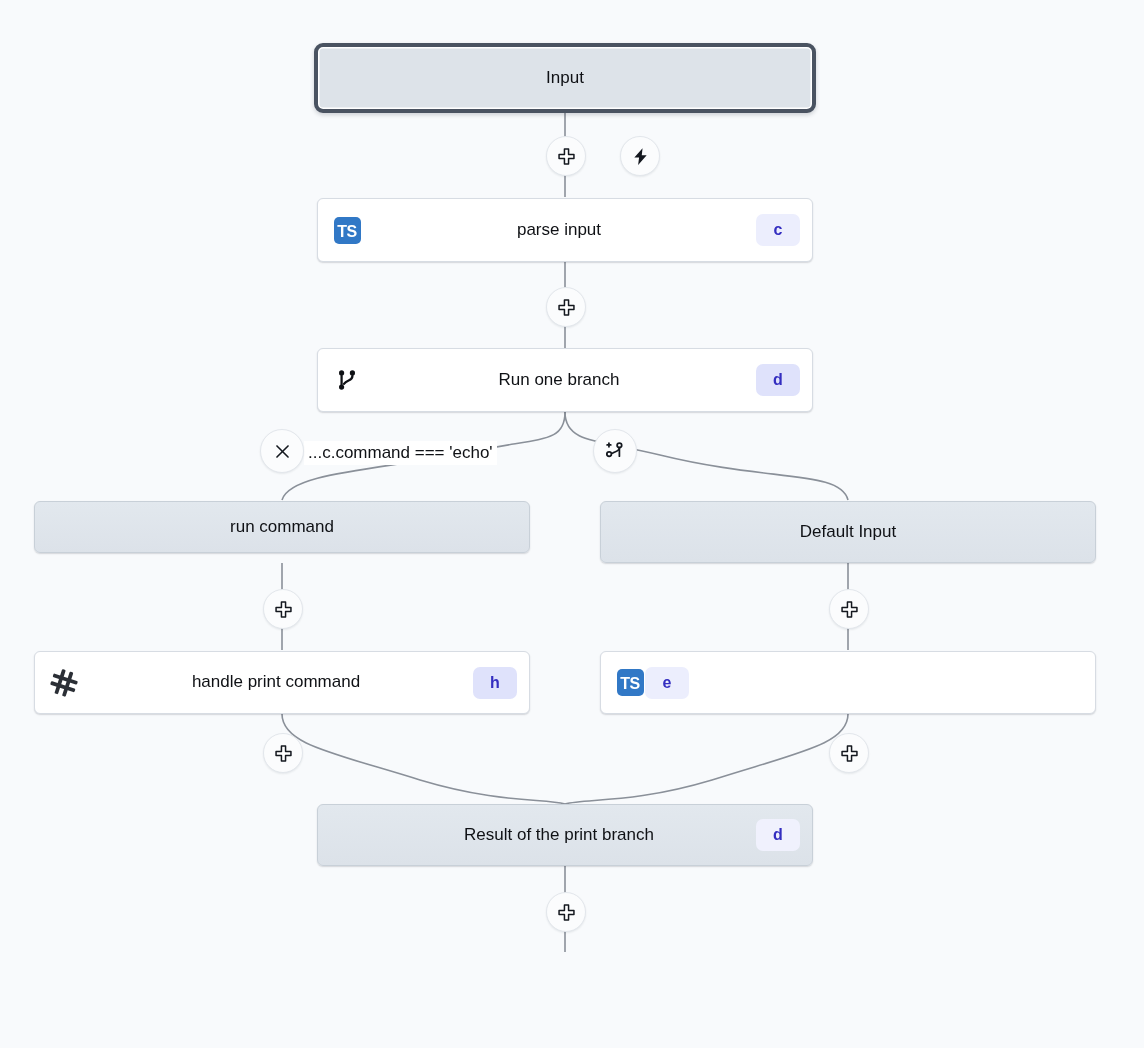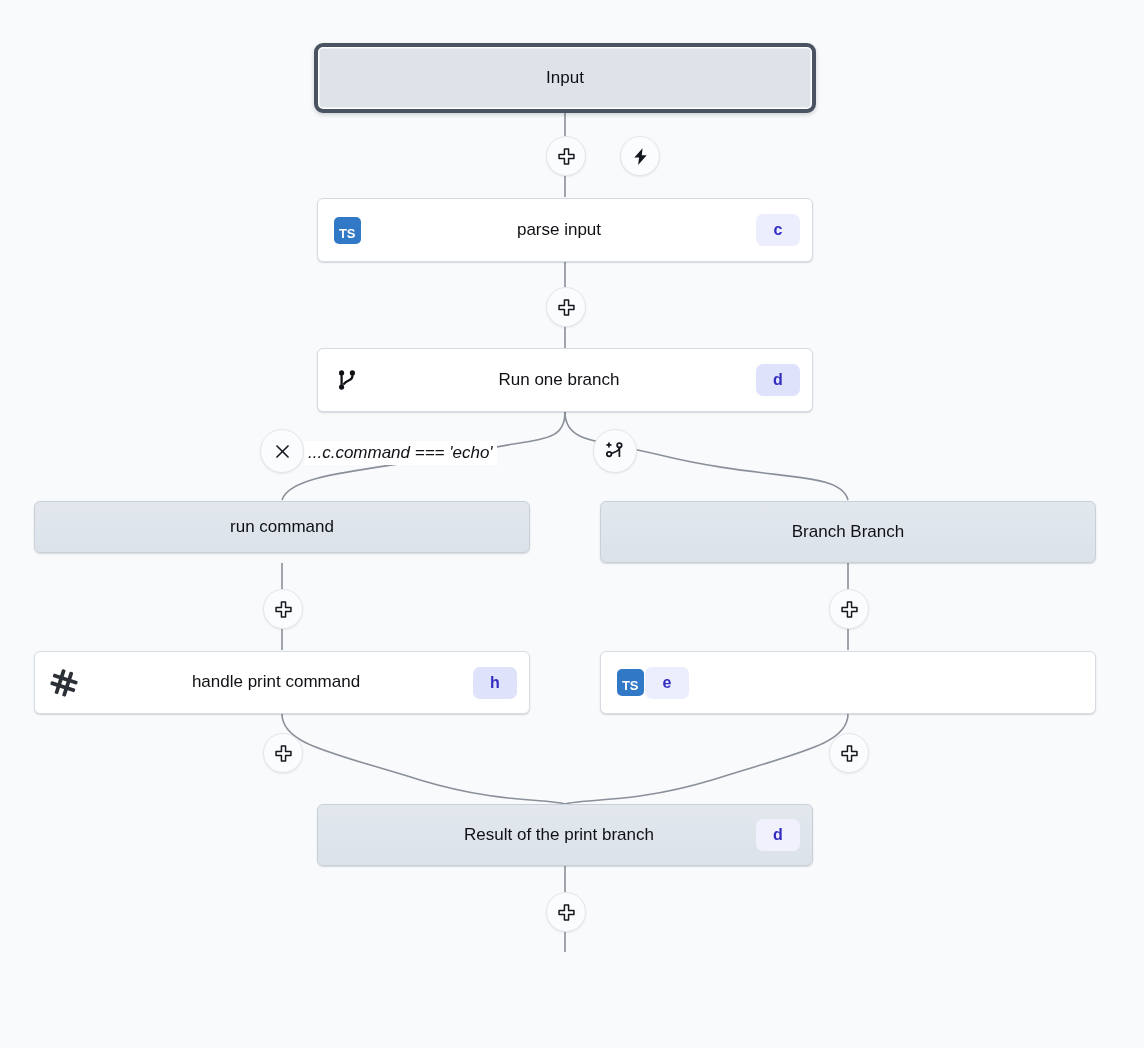--- a/index.html
+++ b/index.html
@@ -75,21 +75,21 @@
     display: flex;
     align-items: center;
     justify-content: center;
   }
   .ts-icon {
     width: 27px;
     height: 27px;
     border-radius: 5px;
     background: #3178c6;
     color: #ffffff;
-    font-size: 13px;
+    font-size: 16px;
     font-weight: bold;
     letter-spacing: -0.4px;
     display: flex;
     align-items: flex-end;
     justify-content: center;
     padding-bottom: 3px;
     box-sizing: border-box;
     font-family: "Liberation Sans", sans-serif;
   }
 
@@ -198,21 +198,21 @@
     </span>
     <span class="label">Run one branch</span>
     <span class="badge strong">d</span>
   </div>
 
   <div class="node grey soft" style="left:34px; top:501px; width:496px; height:52px;">
     <span class="label">run command</span>
   </div>
 
   <div class="node grey soft" style="left:600px; top:501px; width:496px; height:62px;">
-    <span class="label">Branch Branch</span>
+    <span class="label">Default Input</span>
   </div>
 
   <div class="node" style="left:34px; top:651px; width:496px; height:63px;">
     <span class="node-icon">
       <svg width="32" height="32" viewBox="0 0 24 24">
         <g transform="rotate(18 12 12)" fill="#2b2f36">
           <rect x="7.2" y="1.8" width="3.0" height="20.4" rx="0.9"></rect>
           <rect x="13.6" y="1.8" width="3.0" height="20.4" rx="0.9"></rect>
           <rect x="1.8" y="7.2" width="20.4" height="3.0" rx="0.9"></rect>
           <rect x="1.8" y="13.6" width="20.4" height="3.0" rx="0.9"></rect>
@@ -262,21 +262,21 @@
   </div>
 
   <div class="handle" style="left:281px; top:450px; width:42px; height:42px; margin-left:-21px; margin-top:-21px;" title="Remove branch">
     <span>
       <svg width="19" height="19" viewBox="0 0 24 24" fill="none" stroke="#14181f" stroke-width="2" stroke-linecap="round">
         <path d="M5 5 L19 19 M19 5 L5 19"></path>
       </svg>
     </span>
   </div>
 
-  <div class="cond-label" style="left:304px; top:441px;font-style:italic;">...c.command === 'echo'</div>
+  <div class="cond-label" style="left:304px; top:441px;">...c.command === 'echo'</div>
 
   <div class="handle" style="left:614px; top:450px; width:42px; height:42px; margin-left:-21px; margin-top:-21px;" title="Add branch">
     <span>
       <svg width="22" height="22" viewBox="0 0 24 24" fill="none" stroke="#14181f" stroke-width="1.9" stroke-linecap="round" stroke-linejoin="round">
         <path d="M3.4 5.4 h4.0 M5.4 3.4 v4.0"></path>
         <circle cx="5.6" cy="15.4" r="2.5"></circle>
         <circle cx="16.8" cy="5.8" r="2.5"></circle>
         <path d="M16.8 8.3 C16.8 13.0 12.0 12.2 9.4 14.4"></path>
         <path d="M16.8 8.3 L16.8 17.6"></path>
       </svg>

